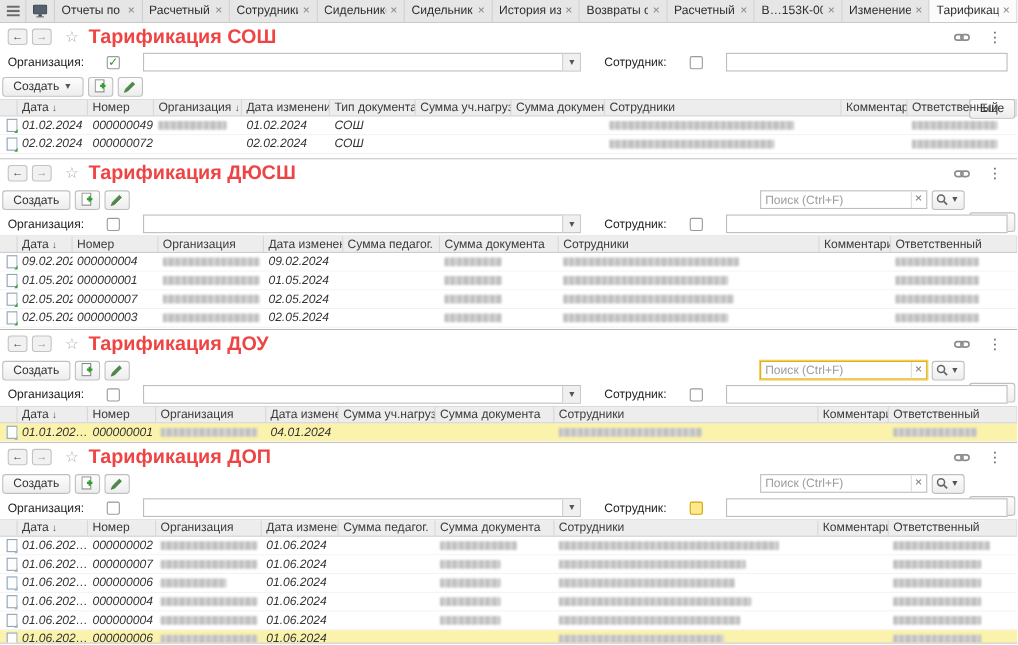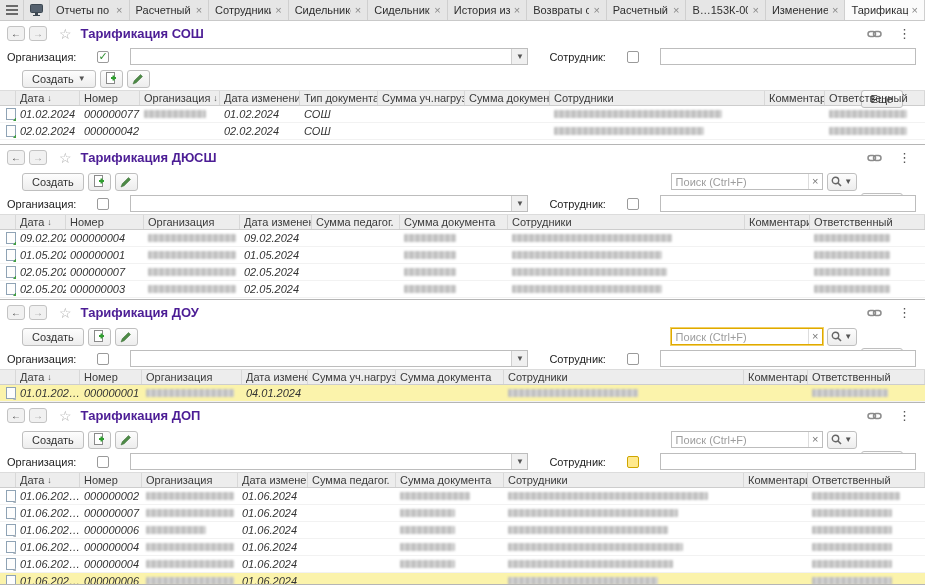--- a/index.html
+++ b/index.html
@@ -19,26 +19,26 @@
   .panel { border-bottom: 1px solid #b5b5b5; overflow: hidden; background: #fff; }
   .panel.p0 { height: 124px; }
   .panel.p1 { height: 155px; }
   .panel.p2 { height: 103px; }
   .panel.p3 { height: 182px; }
 
   .trow { height: 25px; display: flex; align-items: center; padding: 0 7px; gap: 4px; }
   .nav-btn { width: 18px; height: 15px; border: 1px solid #c3c3c3; background: #f1f1f1; border-radius: 3px; font-size: 10px; line-height: 12px; text-align: center; color: #444; padding: 0; cursor: pointer; }
   .nav-btn.fwd { color: #9a9a9a; }
   .star { color: #ababab; font-size: 14px; margin: 0 5px 0 8px; cursor: pointer; }
-  .panel-title { font-weight: bold; font-size: 13px; color: #4c1d95; white-space: nowrap; }
+  .panel-title { font-weight: bold; font-size: 18px; color: #ef4444; white-space: nowrap; }
   .spacer { flex: 1; }
   .link-icon { padding: 0 5px; cursor: pointer; display: flex; align-items: center; }
   .kebab { color: #555; font-size: 13px; padding: 0 7px; cursor: pointer; }
 
-  .toolbar { height: 23px; display: flex; align-items: center; padding: 0 22px; gap: 4px; }
+  .toolbar { height: 23px; display: flex; align-items: center; padding: 0 2px; gap: 4px; }
   .btn { border: 1px solid #bfbfbf; background: linear-gradient(#fdfdfd, #ededed); border-radius: 3px; height: 18px; padding: 0 9px; font-size: 11px; color: #333; display: inline-flex; align-items: center; gap: 4px; cursor: pointer; white-space: nowrap; }
   .icon-btn { width: 23px; padding: 0; justify-content: center; }
   .dd-arrow { font-size: 8px; color: #555; }
   .more-btn { min-width: 38px; justify-content: center; margin-top: 40px; }
   .right-group { margin-left: auto; display: flex; align-items: center; gap: 4px; }
   .search-box { display: flex; align-items: center; border: 1px solid #bdbdbd; background: #fff; height: 17px; width: 152px; }
   .search-box.focused { border: 1px solid #dfa900; box-shadow: 0 0 0 1px #f2d061; }
   .search-box input { border: none; outline: none; flex: 1; min-width: 0; font-size: 11px; padding: 0 4px; color: #444; font-family: inherit; background: transparent; }
   .search-box input::placeholder { color: #9d9d9d; }
   .search-box .sx { width: 14px; text-align: center; color: #777; border-left: 1px solid #ddd; cursor: pointer; align-self: stretch; line-height: 15px; }
@@ -220,21 +220,21 @@
         </div>
       </div>
       <div class="gr" style="grid-template-columns: 16px 64px 60px 80px 80px 78px 87px 85px 215px 60px minmax(60px, 1fr);">
         <div class="c">
           <span class="doc-icon posted"></span>
         </div>
         <div class="c">
           <span>01.02.2024</span>
         </div>
         <div class="c">
-          <span>000000077</span>
+          <span>000000049</span>
         </div>
         <div class="c">
           <span class="blur" style="width: 62px;"></span>
         </div>
         <div class="c">
           <span>01.02.2024</span>
         </div>
         <div class="c">
           <span>СОШ</span>
         </div>
@@ -249,21 +249,21 @@
         </div>
       </div>
       <div class="gr" style="grid-template-columns: 16px 64px 60px 80px 80px 78px 87px 85px 215px 60px minmax(60px, 1fr);">
         <div class="c">
           <span class="doc-icon posted"></span>
         </div>
         <div class="c">
           <span>02.02.2024</span>
         </div>
         <div class="c">
-          <span>000000042</span>
+          <span>000000072</span>
         </div>
         <div class="c"></div>
         <div class="c">
           <span>02.02.2024</span>
         </div>
         <div class="c">
           <span>СОШ</span>
         </div>
         <div class="c"></div>
         <div class="c"></div>

